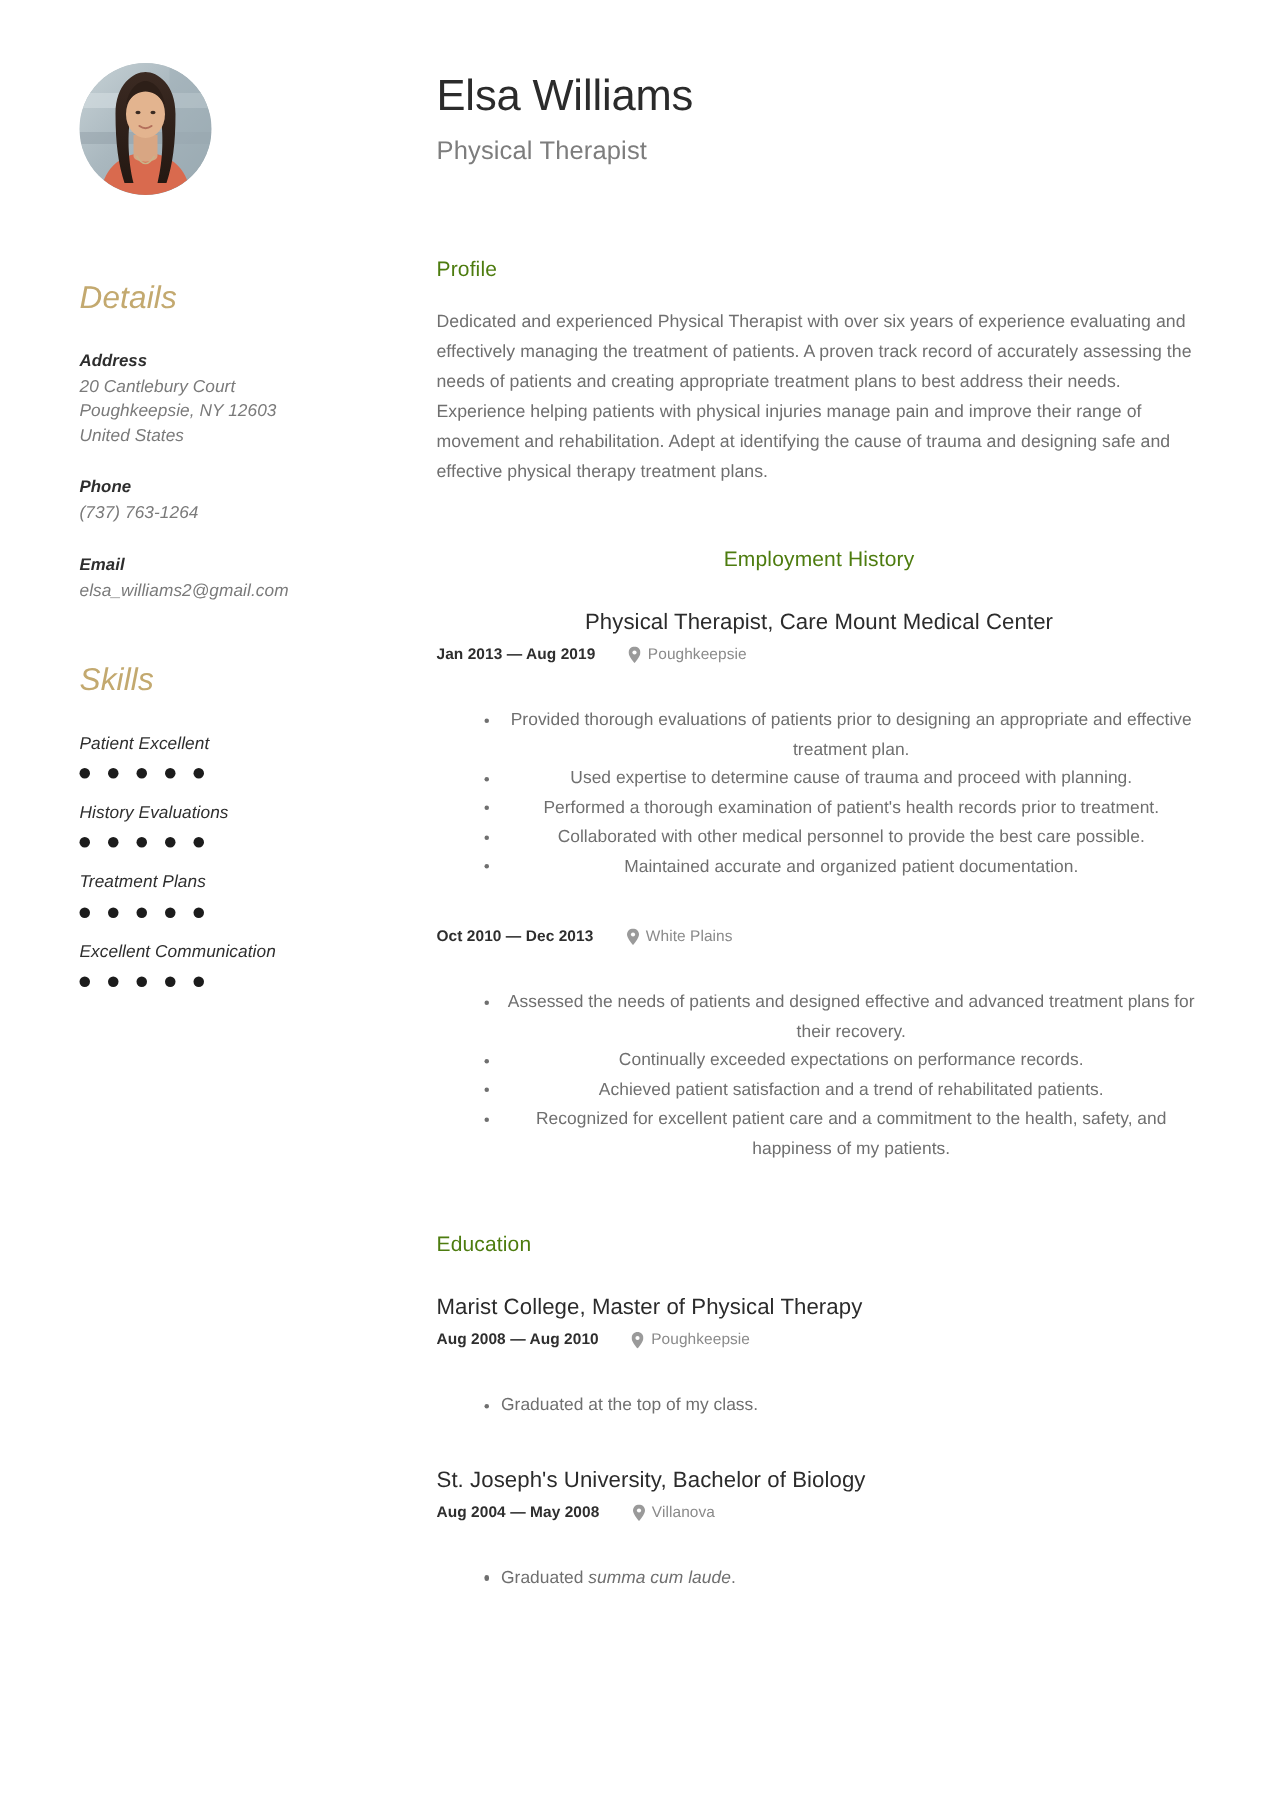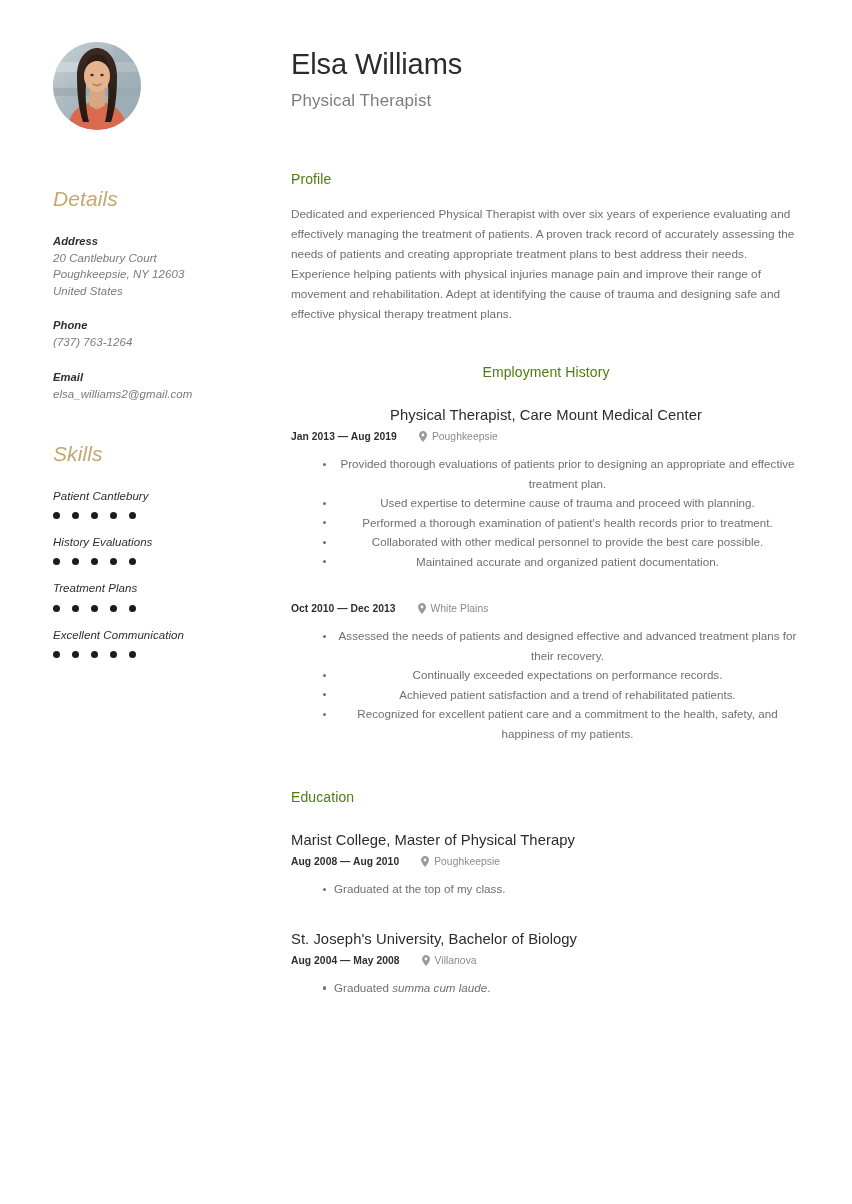--- a/index.html
+++ b/index.html
@@ -172,21 +172,21 @@
   .pin-icon {
     width: 8px;
     height: 11px;
     margin-right: 5px;
     display: inline-block;
     flex: 0 0 auto;
   }
   .pin-icon svg { display: block; width: 8px; height: 11px; }
 
   .entry-bullets {
-    margin-top: 12px;
+    margin-top: 28px;
     padding-left: 32px;
     list-style: none;
   }
 
   .entry-bullets li {
     position: relative;
     font-size: 11.6px;
     line-height: 19.5px;
     color: #6f6f6f;
     padding-left: 11px;
@@ -273,21 +273,21 @@
         <div class="detail-value">elsa_williams2@gmail.com</div>
       </div>
     </div>
 
     <div class="side-section" style="margin-top:39px;">
       <div class="side-heading">Skills</div>
 
       <div style="margin-top:22px;">
 
         <div class="skill-item">
-          <div class="skill-name">Patient Cantlebury</div>
+          <div class="skill-name">Patient Excellent</div>
           <div class="skill-dots">
               <span class="dot"></span>
               <span class="dot"></span>
               <span class="dot"></span>
               <span class="dot"></span>
               <span class="dot"></span>
             </div>
         </div>
 
         <div class="skill-item">

